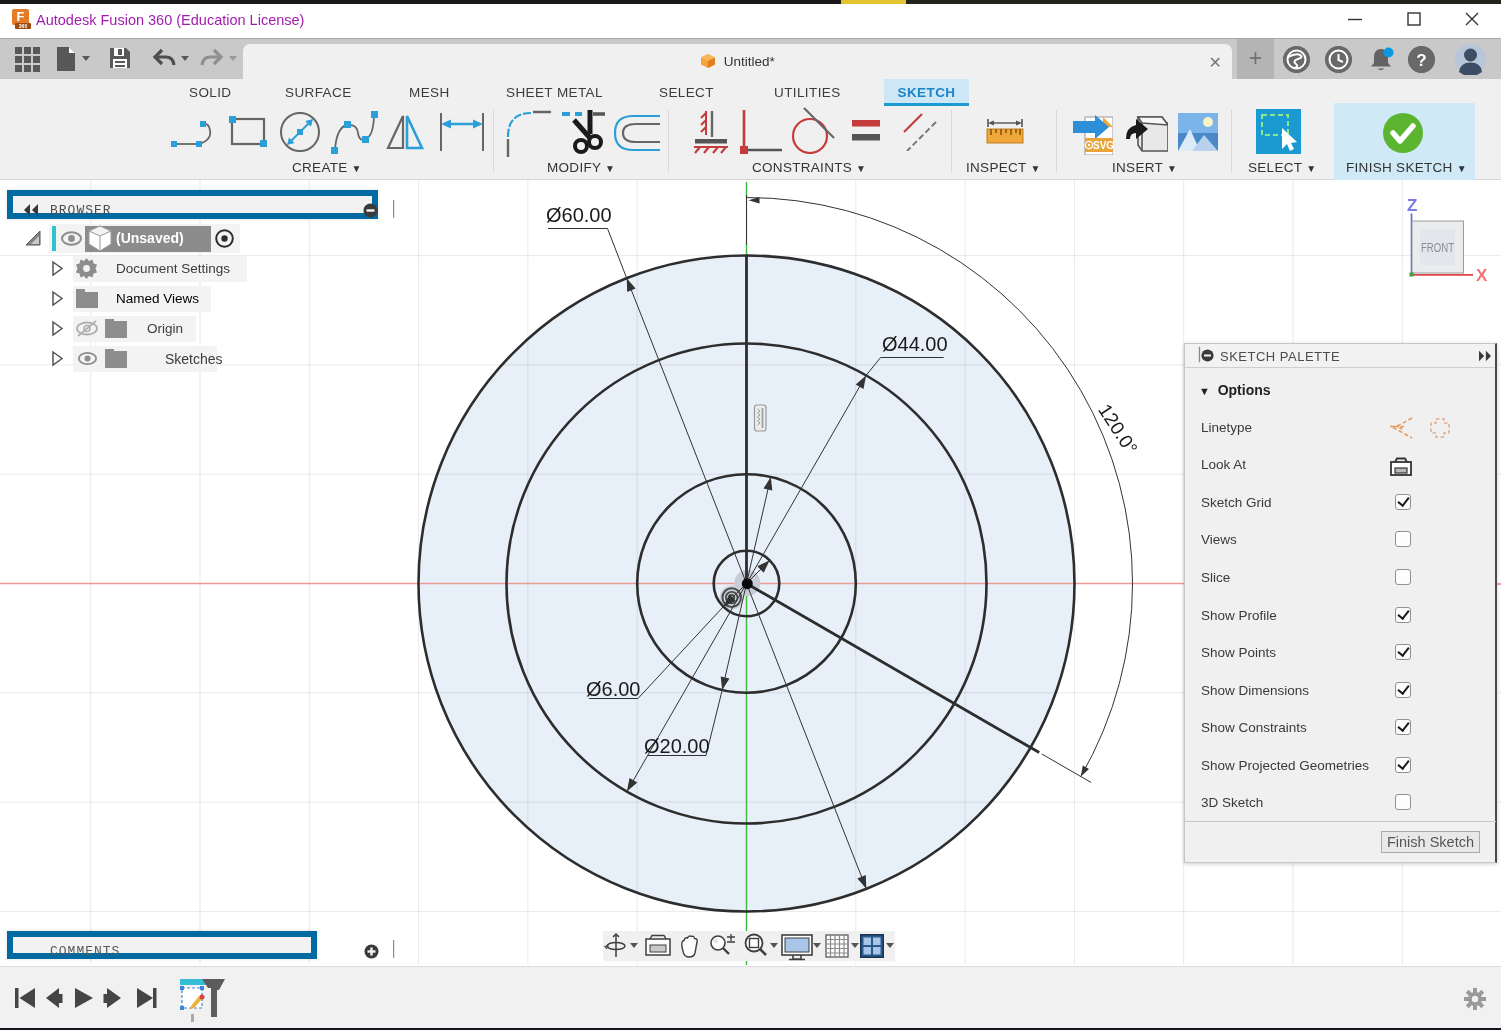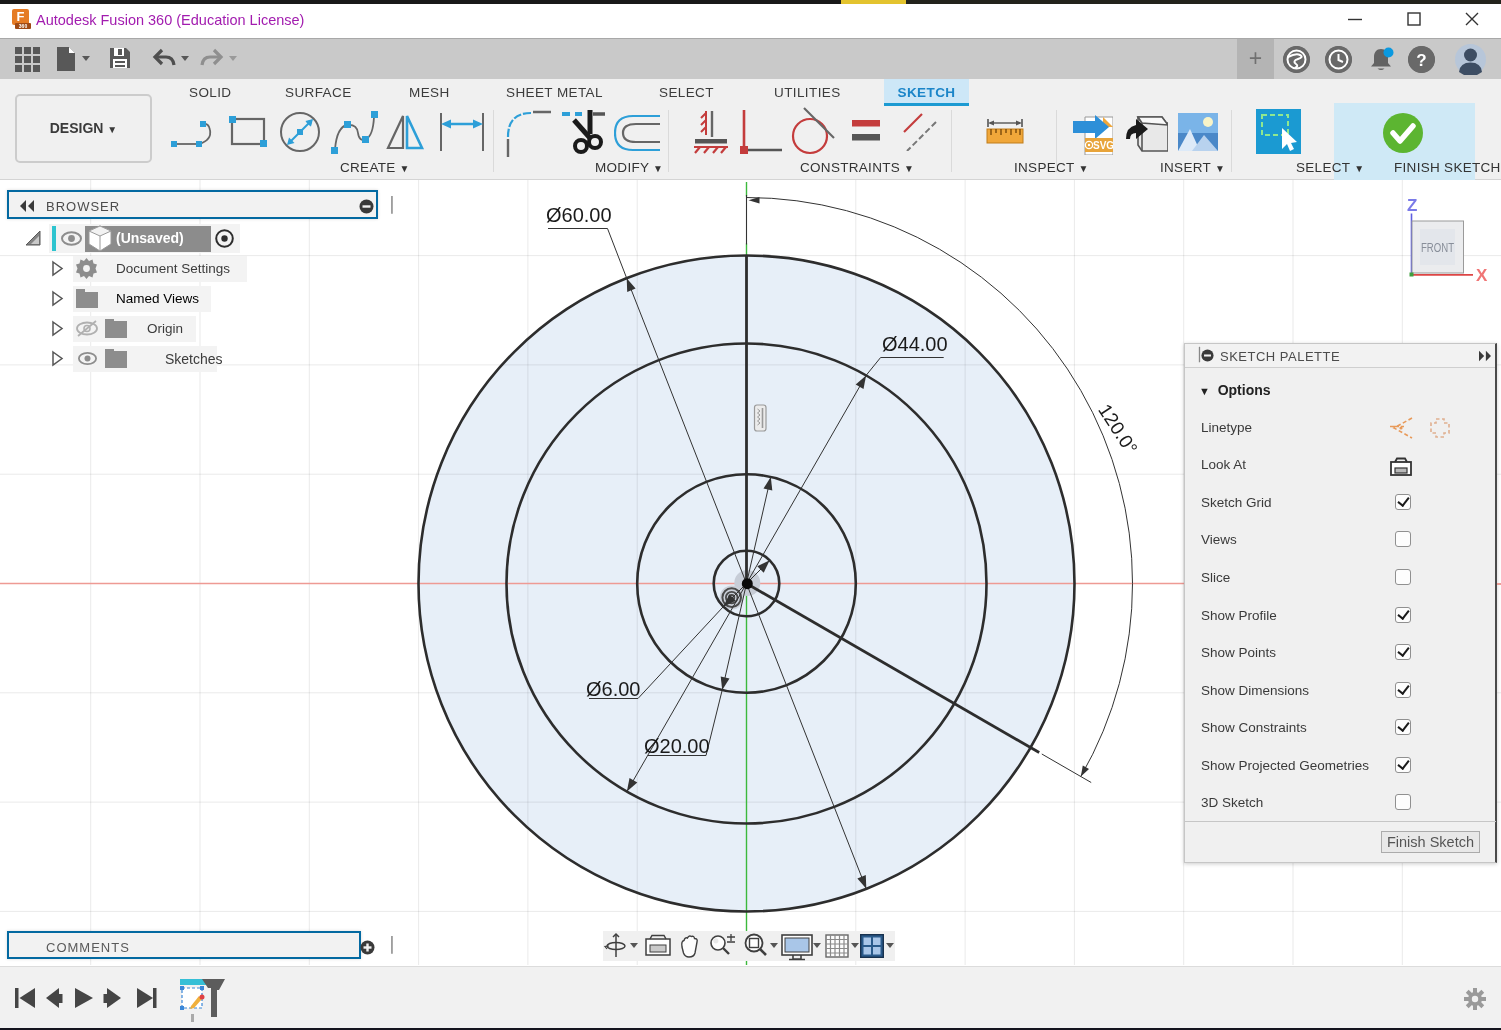--- a/index.html
+++ b/index.html
@@ -21,26 +21,26 @@
 #tab { position:absolute; left:243px; top:5px; width:989px; height:36px; background:#f0f0f0; border-radius:7px 7px 0 0; }
 #tabtitle { position:absolute; left:0; right:0; top:9px; text-align:center; font-size:13.5px; color:#333; }
 #tabx { position:absolute; right:10px; top:9px; font-size:16px; color:#777; }
 #plusbtn { position:absolute; left:1237px; top:0; width:37px; height:41px; background:#b4b4b4; color:#707070; font-size:23px; text-align:center; line-height:39px; }
 .cico { position:absolute; top:7px; width:27px; height:27px; border-radius:50%; background:#696969; color:#fff; text-align:center; }
 
 #ribbon { left:0; top:79px; width:1501px; height:101px; background:#f0f0f0; border-bottom:1px solid #d4d4d4; }
 #design { position:absolute; left:15px; top:15px; width:137px; height:69px; border:2px solid #ccc; border-radius:5px; background:#f0f0f0; text-align:center; line-height:65px; font-size:14px; color:#3a3a3a; font-weight:bold; }
 .rtab { position:absolute; top:6px; font-size:13.5px; color:#3c3c3c; letter-spacing:.4px; }
 #sketchtab { position:absolute; left:884px; top:0; width:85px; height:27px; background:#cde7f7; border-bottom:3px solid #1b9ad2; color:#1b85c8; font-weight:bold; font-size:13.5px; text-align:center; padding-top:6px; letter-spacing:.4px; }
-.glabel { position:absolute; top:81px; font-size:13.5px; color:#333; letter-spacing:.3px;margin-left:48px; }
+.glabel { position:absolute; top:81px; font-size:13.5px; color:#333; letter-spacing:.3px; }
 .gsep { position:absolute; top:31px; width:1px; height:62px; background:#dadada; }
 .ricon { position:absolute; }
 #finishbg { position:absolute; left:1334px; top:24px; width:141px; height:77px; background:#cfe9f6; }
 
-.panelhead { background:#f2f2f2; border:2px solid #0369a1; box-shadow:0 0 3px rgba(0,0,0,.15); font-size:13px; color:#4c4c4c; letter-spacing:1px; }
+.panelhead { background:#f2f2f2; border:6px solid #0369a1; box-shadow:0 0 3px rgba(0,0,0,.15); font-size:13px; color:#4c4c4c; letter-spacing:1px;font-family:Liberation Mono, monospace; }
 .treerow { position:absolute; background:#f3f3f3; font-size:13.5px; color:#3c3c3c; }
 
 #palette { left:1184px; top:343px; width:313px; height:520px; background:#f0f0f0; border:1px solid #c6c6c6; border-right:2px solid #4a4a4a; box-shadow:0 1px 4px rgba(0,0,0,.2); }
 #palette .hd { position:absolute; left:0; top:0; right:0; height:24px; background:#f2f2f2; border-bottom:1px solid #cfcfcf; font-size:13px; color:#4c4c4c; letter-spacing:.5px; }
 .prow { position:absolute; left:16px; font-size:13.5px; color:#3a3a3a; }
 .cb { position:absolute; left:210px; width:16px; height:16px; border:1px solid #909090; border-radius:3px; background:#fdfdfd; }
 .cb.on::after { content:""; position:absolute; left:4px; top:0px; width:5px; height:9px; border-right:2px solid #1a1a1a; border-bottom:2px solid #1a1a1a; transform:rotate(38deg); }
 #finishbtn { position:absolute; right:15px; bottom:9px; width:99px; height:22px; background:#e8e8e8; border:1px solid #ababab; font-size:14.5px; color:#555; text-align:center; line-height:20px; }
 
 #timeline { left:0; top:966px; width:1501px; height:64px; background:#f1f1f1; border-top:1px solid #dcdcdc; }
@@ -95,20 +95,28 @@
   <svg class="abs" style="left:150px;top:8px" width="40" height="24" viewBox="0 0 40 24">
     <path d="M12 3 L5 10 L12 17" fill="none" stroke="#4f4f4f" stroke-width="3.2"></path>
       <path d="M5 10 L16 10 Q23 10 24 18" fill="none" stroke="#4f4f4f" stroke-width="3.2"></path>
     <path d="M31 9 L39 9 L35 14 Z" fill="#585858"></path>
   </svg>
   <svg class="abs" style="left:198px;top:8px" width="40" height="24" viewBox="0 0 40 24">
     <path d="M16 3 L23 10 L16 17" fill="none" stroke="#8f8f8f" stroke-width="3.2"></path>
       <path d="M23 10 L12 10 Q5 10 4 18" fill="none" stroke="#8f8f8f" stroke-width="3.2"></path>
     <path d="M31 9 L39 9 L35 14 Z" fill="#9a9a9a"></path>
   </svg>
+  <div id="tab">
+    <div id="tabtitle"><svg style="vertical-align:-3px" width="16" height="16" viewBox="0 0 16 16">
+          <path d="M8 1 L15 4.5 L15 11.5 L8 15 L1 11.5 L1 4.5 Z" fill="#f6a33c"></path>
+          <path d="M8 1 L15 4.5 L8 8 L1 4.5 Z" fill="#f8b55e"></path>
+          <path d="M8 8 L15 4.5 L15 11.5 L8 15 Z" fill="#e07f1f"></path>
+        </svg>&nbsp; Untitled*</div>
+    <div id="tabx">✕</div>
+  </div>
   <div id="plusbtn">+</div>
   <svg class="cico" style="left:1283px" width="27" height="27" viewBox="0 0 27 27">
       <circle cx="13.5" cy="13.5" r="13.5" fill="#696969"></circle>
       <circle cx="13.5" cy="13.5" r="9" fill="none" stroke="#fff" stroke-width="2"></circle>
       <path d="M5 11 Q13 7 17 9 Q21 11 15 13 Q9 15 13 18 Q16 20 12 22" fill="none" stroke="#fff" stroke-width="2"></path>
     </svg>
   <svg class="cico" style="left:1325px" width="27" height="27" viewBox="0 0 27 27">
       <circle cx="13.5" cy="13.5" r="13.5" fill="#696969"></circle>
       <circle cx="13.5" cy="13.5" r="9" fill="none" stroke="#fff" stroke-width="2"></circle>
       <path d="M13.5 8 L13.5 14 L18 16" fill="none" stroke="#fff" stroke-width="2"></path>
@@ -122,21 +130,20 @@
       <circle cx="13.5" cy="13.5" r="13.5" fill="#696969"></circle>
       <text x="13.5" y="19.5" font-size="17" font-weight="bold" fill="#fff" text-anchor="middle" font-family="Liberation Sans">?</text>
     </svg>
   <svg class="abs" style="left:1455px;top:5px" width="31" height="31" viewBox="0 0 31 31">
       <circle cx="15.5" cy="15.5" r="15.5" fill="#b7c6d9"></circle>
       <circle cx="15.5" cy="11" r="6.5" fill="#3d4d63"></circle>
       <path d="M4 28 Q5 18.5 15.5 18.5 Q26 18.5 27 28 L22 31 L9 31 Z" fill="#3d4d63"></path>
     </svg>
 </div>
 <div id="ribbon" class="abs">
-  <div id="design">DESIGN <span style="font-size:10px">▼</span></div>
   <div class="rtab" style="left:189px">SOLID</div>
   <div class="rtab" style="left:285px">SURFACE</div>
   <div class="rtab" style="left:409px">MESH</div>
   <div class="rtab" style="left:506px">SHEET METAL</div>
   <div class="rtab" style="left:659px">SELECT</div>
   <div class="rtab" style="left:774px">UTILITIES</div>
   <div id="sketchtab">SKETCH</div>
   <div id="finishbg"></div>
   <div class="glabel" style="left:292px">CREATE <span style="font-size:10px">▼</span></div>
   <div class="glabel" style="left:547px">MODIFY <span style="font-size:10px">▼</span></div>
@@ -461,21 +468,21 @@
       <line x1="31.5" y1="28.5" x2="31.5" y2="90" stroke="#5e5ee0" stroke-width="1.6"></line>
       <rect x="32" y="36" width="51.5" height="52" fill="#ebecee" stroke="#9a9a9a"></rect>
       <rect x="40" y="44" width="35" height="36" fill="#e3e6eb"></rect>
       <text x="57.5" y="67" font-size="12" fill="#888e99" text-anchor="middle" font-family="Liberation Sans" textLength="33" lengthAdjust="spacingAndGlyphs">FRONT</text>
       <line x1="30" y1="89.8" x2="93" y2="89.8" stroke="#dd4545" stroke-width="1.8"></line>
       <rect x="29.5" y="87.5" width="4" height="4" fill="#3f9f3f"></rect>
       <text x="96" y="96" font-size="17" font-weight="bold" fill="#f07575" font-family="Liberation Sans">X</text>
     </svg>
   </div>
 
-  <div class="abs panelhead" style="left:7px;top:931px;width:354px;height:28px;">
+  <div class="abs panelhead" style="left:7px;top:931px;width:310px;height:28px;">
     <span class="abs" style="left:37px;top:7px;color:#5a5a5a">COMMENTS</span>
     <svg class="abs" style="left:351px;top:7px" width="15" height="15" viewBox="0 0 15 15">
         <circle cx="7.5" cy="7.5" r="7" fill="#3a3a3a"></circle>
         <rect x="3.5" y="6.3" width="8" height="2.4" fill="#f2f2f2"></rect>
         <rect x="6.3" y="3.5" width="2.4" height="8" fill="#f2f2f2"></rect>
       </svg>
     <span class="abs" style="left:372px;top:3px;color:#888;font-size:15px">▕</span>
   </div>
 
   <div class="abs" style="left:603px;top:931px;width:292px;height:30px;background:#f0f0f0;"></div>

